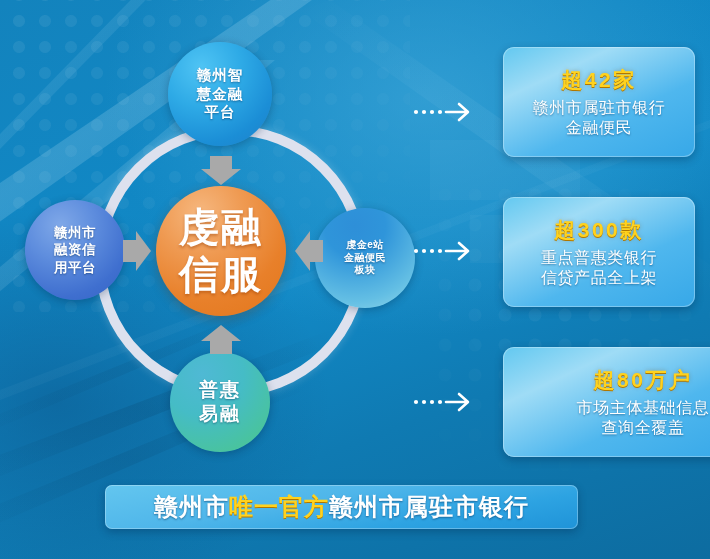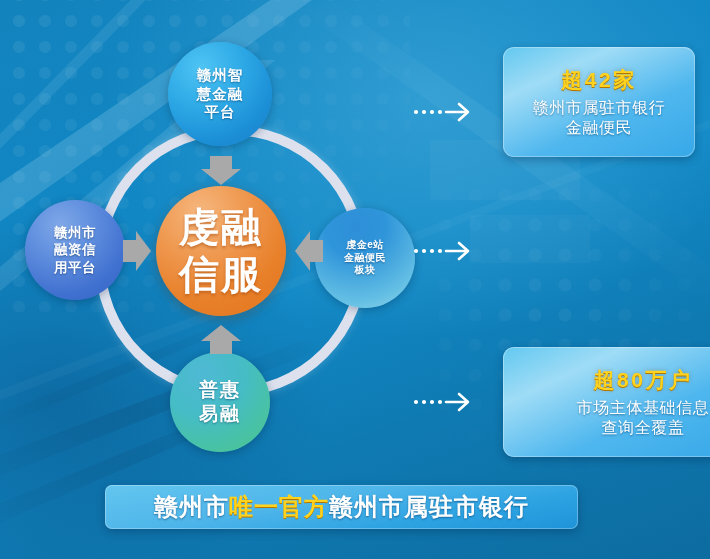--- a/index.html
+++ b/index.html
@@ -215,20 +215,27 @@
   </svg>
 
   <div id="panel1" class="panel">
     <div class="hl">超42家</div>
     <div class="body">
       <span>赣州市属驻市银行</span>
       <span>金融便民</span>
     </div>
   </div>
 
+  <div id="panel2" class="panel">
+    <div class="hl">超300款</div>
+    <div class="body">
+      <span>重点普惠类银行</span>
+      <span>信贷产品全上架</span>
+    </div>
+  </div>
 
   <div id="panel3" class="panel">
     <div class="hl">超80万户</div>
     <div class="body">
       <span>市场主体基础信息</span>
       <span>查询全覆盖</span>
     </div>
   </div>
 
   <div id="banner">

